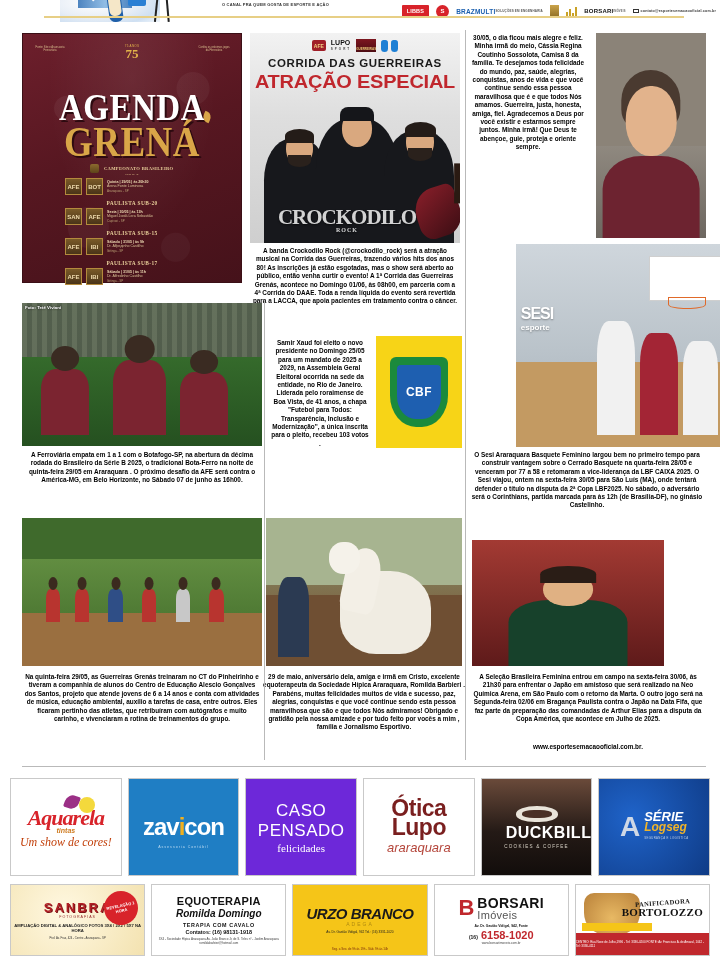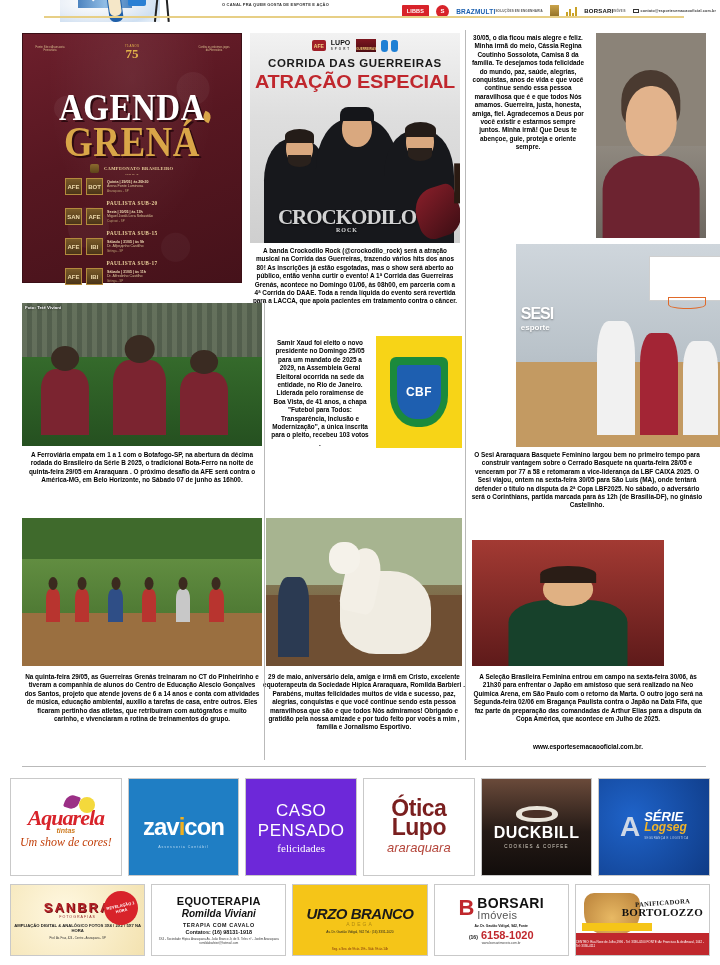--- a/index.html
+++ b/index.html
@@ -254,21 +254,21 @@
   .otica{background:#fff;width:100%;height:100%;display:flex;flex-direction:column;
      align-items:center;justify-content:center;}
   .otica .o1{color:#7a1f1f;font-size:23px;font-weight:700;letter-spacing:-.5px;line-height:19px;}
   .otica .o2{color:#7a1f1f;font-size:23px;font-weight:700;letter-spacing:-.5px;line-height:19px;}
   .otica .o3{color:#b4453a;font-size:13px;font-style:italic;margin-top:3px;}
 
   .duck{background:linear-gradient(180deg,#6a4a3a 0%,#241a16 55%,#120d0b 100%);width:100%;height:100%;
      display:flex;flex-direction:column;align-items:center;justify-content:center;}
   .duck .icon{width:42px;height:16px;background:#e9e4da;border-radius:50% 50% 45% 45%;margin-bottom:2px;position:relative;}
   .duck .icon:after{content:"";position:absolute;left:6px;top:4px;width:30px;height:8px;background:#4a3026;border-radius:40%;}
-  .duck .d1{color:#fff;font-size:16px;font-weight:800;letter-spacing:.5px;}
+  .duck .d1{color:#fff;font-size:16px;font-weight:800;letter-spacing:.5px;padding-left:24px;}
   .duck .d2{color:#d8d2c6;font-size:4.6px;letter-spacing:1.2px;margin-top:2px;}
 
   .acao{background:radial-gradient(circle at 30% 40%,#1f63c9,#0f3b86);width:100%;height:100%;
      display:flex;align-items:center;justify-content:center;gap:4px;}
   .acao .mark{color:#cfd8e6;font-size:28px;font-weight:800;line-height:26px;}
   .acao .tx{line-height:11px;}
   .acao .a1{color:#fff;font-size:13px;font-weight:800;font-style:italic;}
   .acao .a2{color:#f0b429;font-size:12px;font-weight:800;font-style:italic;}
   .acao .a3{color:#c3d3e8;font-size:2.8px;letter-spacing:.4px;}
 
@@ -646,21 +646,21 @@
           <div class="s2">FOTOGRAFIAS</div>
           <div class="s3">AMPLIAÇÃO DIGITAL &amp; ANALÓGICO
 FOTOS 3X4 / 2X2 / 5X7 NA HORA</div>
           <div class="s4">Prof. Av. Fraz, 424 - Centro - Araraquara - SP</div>
         </div>
       </div>
 
       <div class="ad2">
         <div class="equo">
           <div class="e1">EQUOTERAPIA</div>
-          <div class="e2">Romilda Viviani</div>
+          <div class="e2">Romilda Domingo</div>
           <div class="e3">TERAPIA COM CAVALO</div>
           <div class="e4">Contatos: (16) 98131-1918</div>
           <div class="e5">3X4 - Sociedade Hípica Araraquara
 Av. João Branco Jr, de S. Teles nº - Jardim Araraquara
 romildabarbieri@hotmail.com</div>
         </div>
       </div>
 
       <div class="ad2">
         <div class="urzo">

